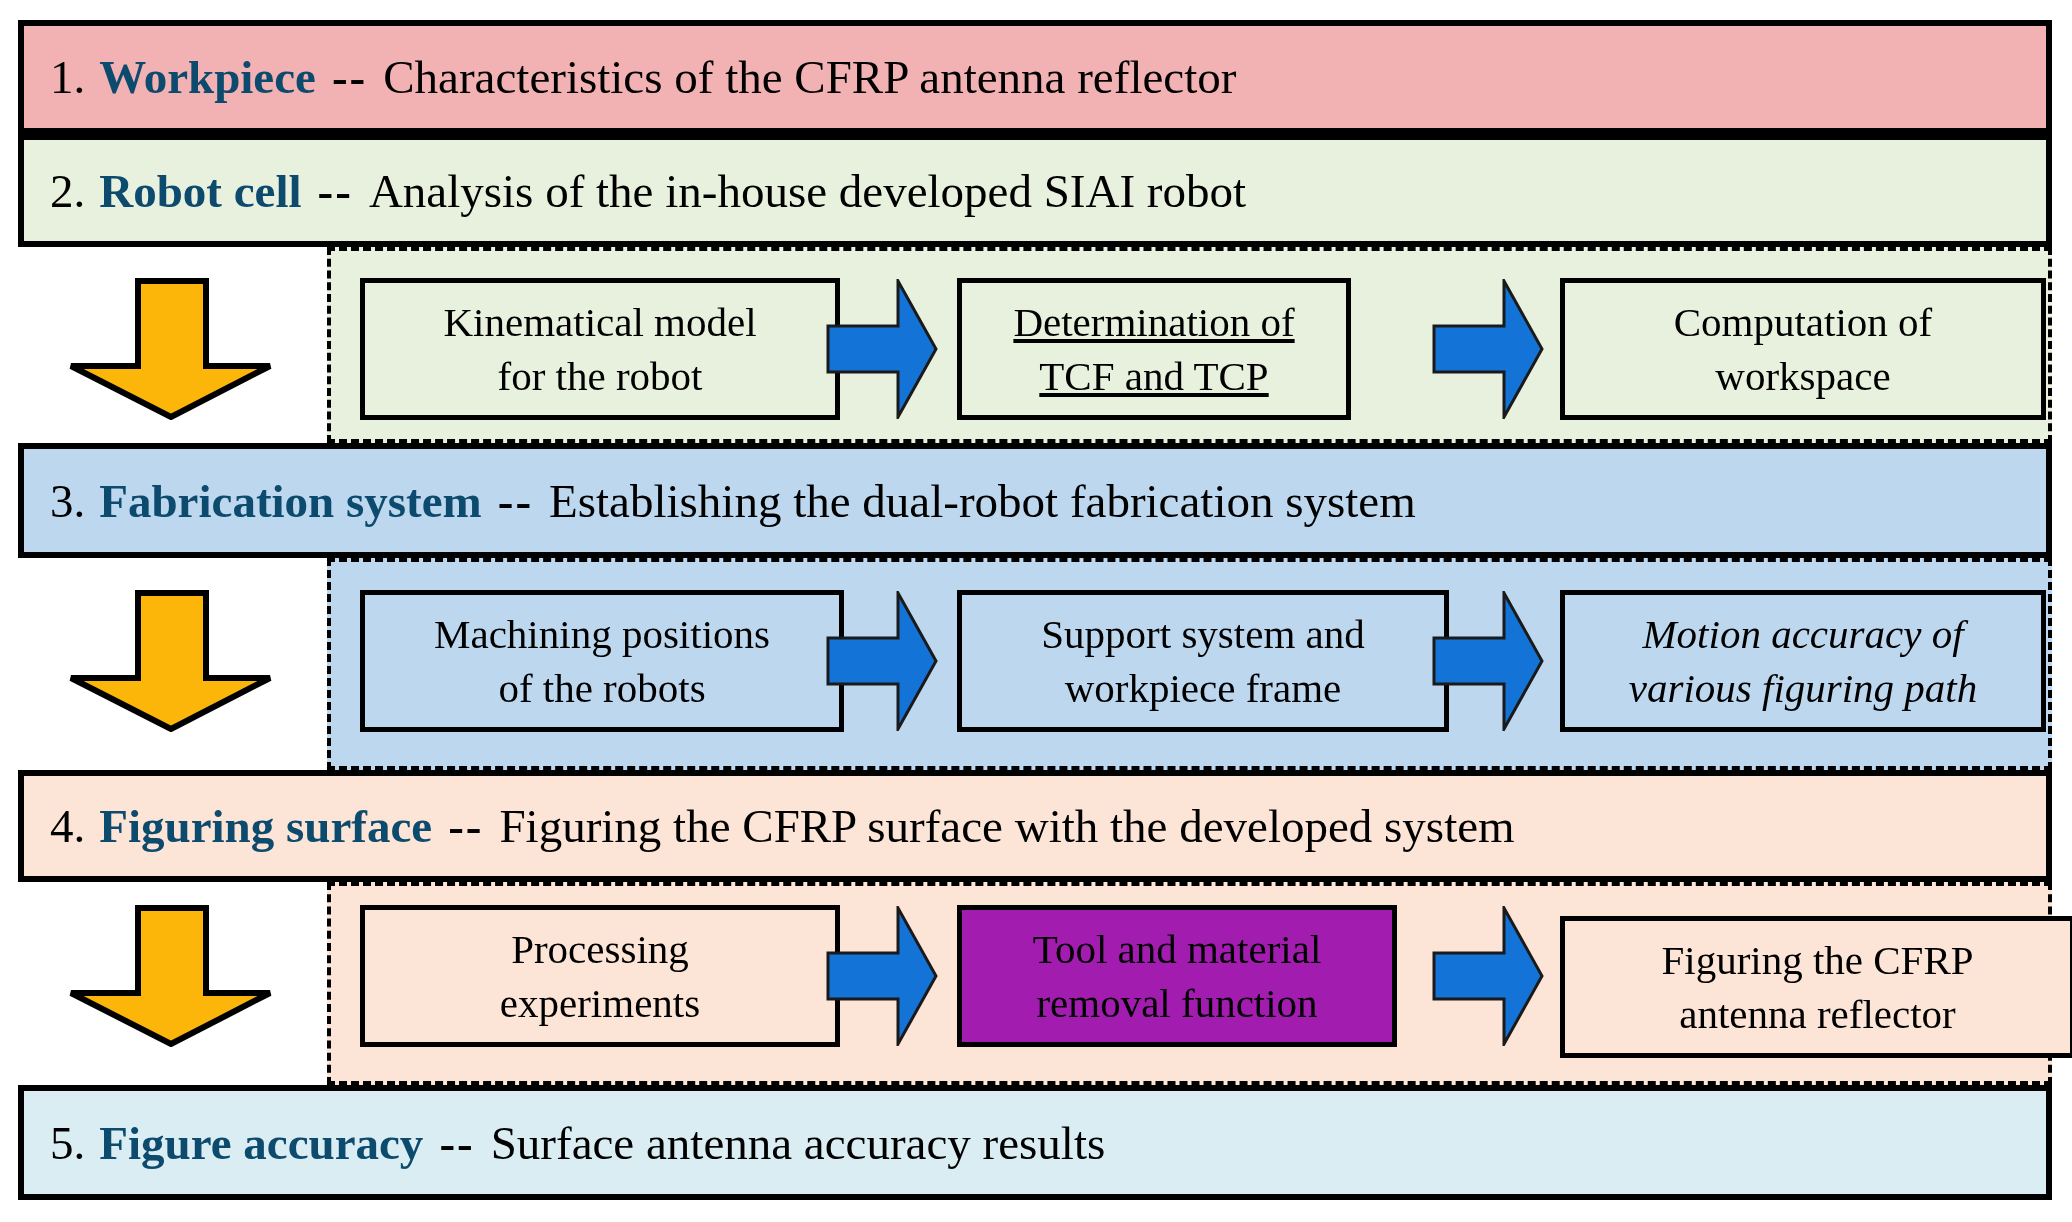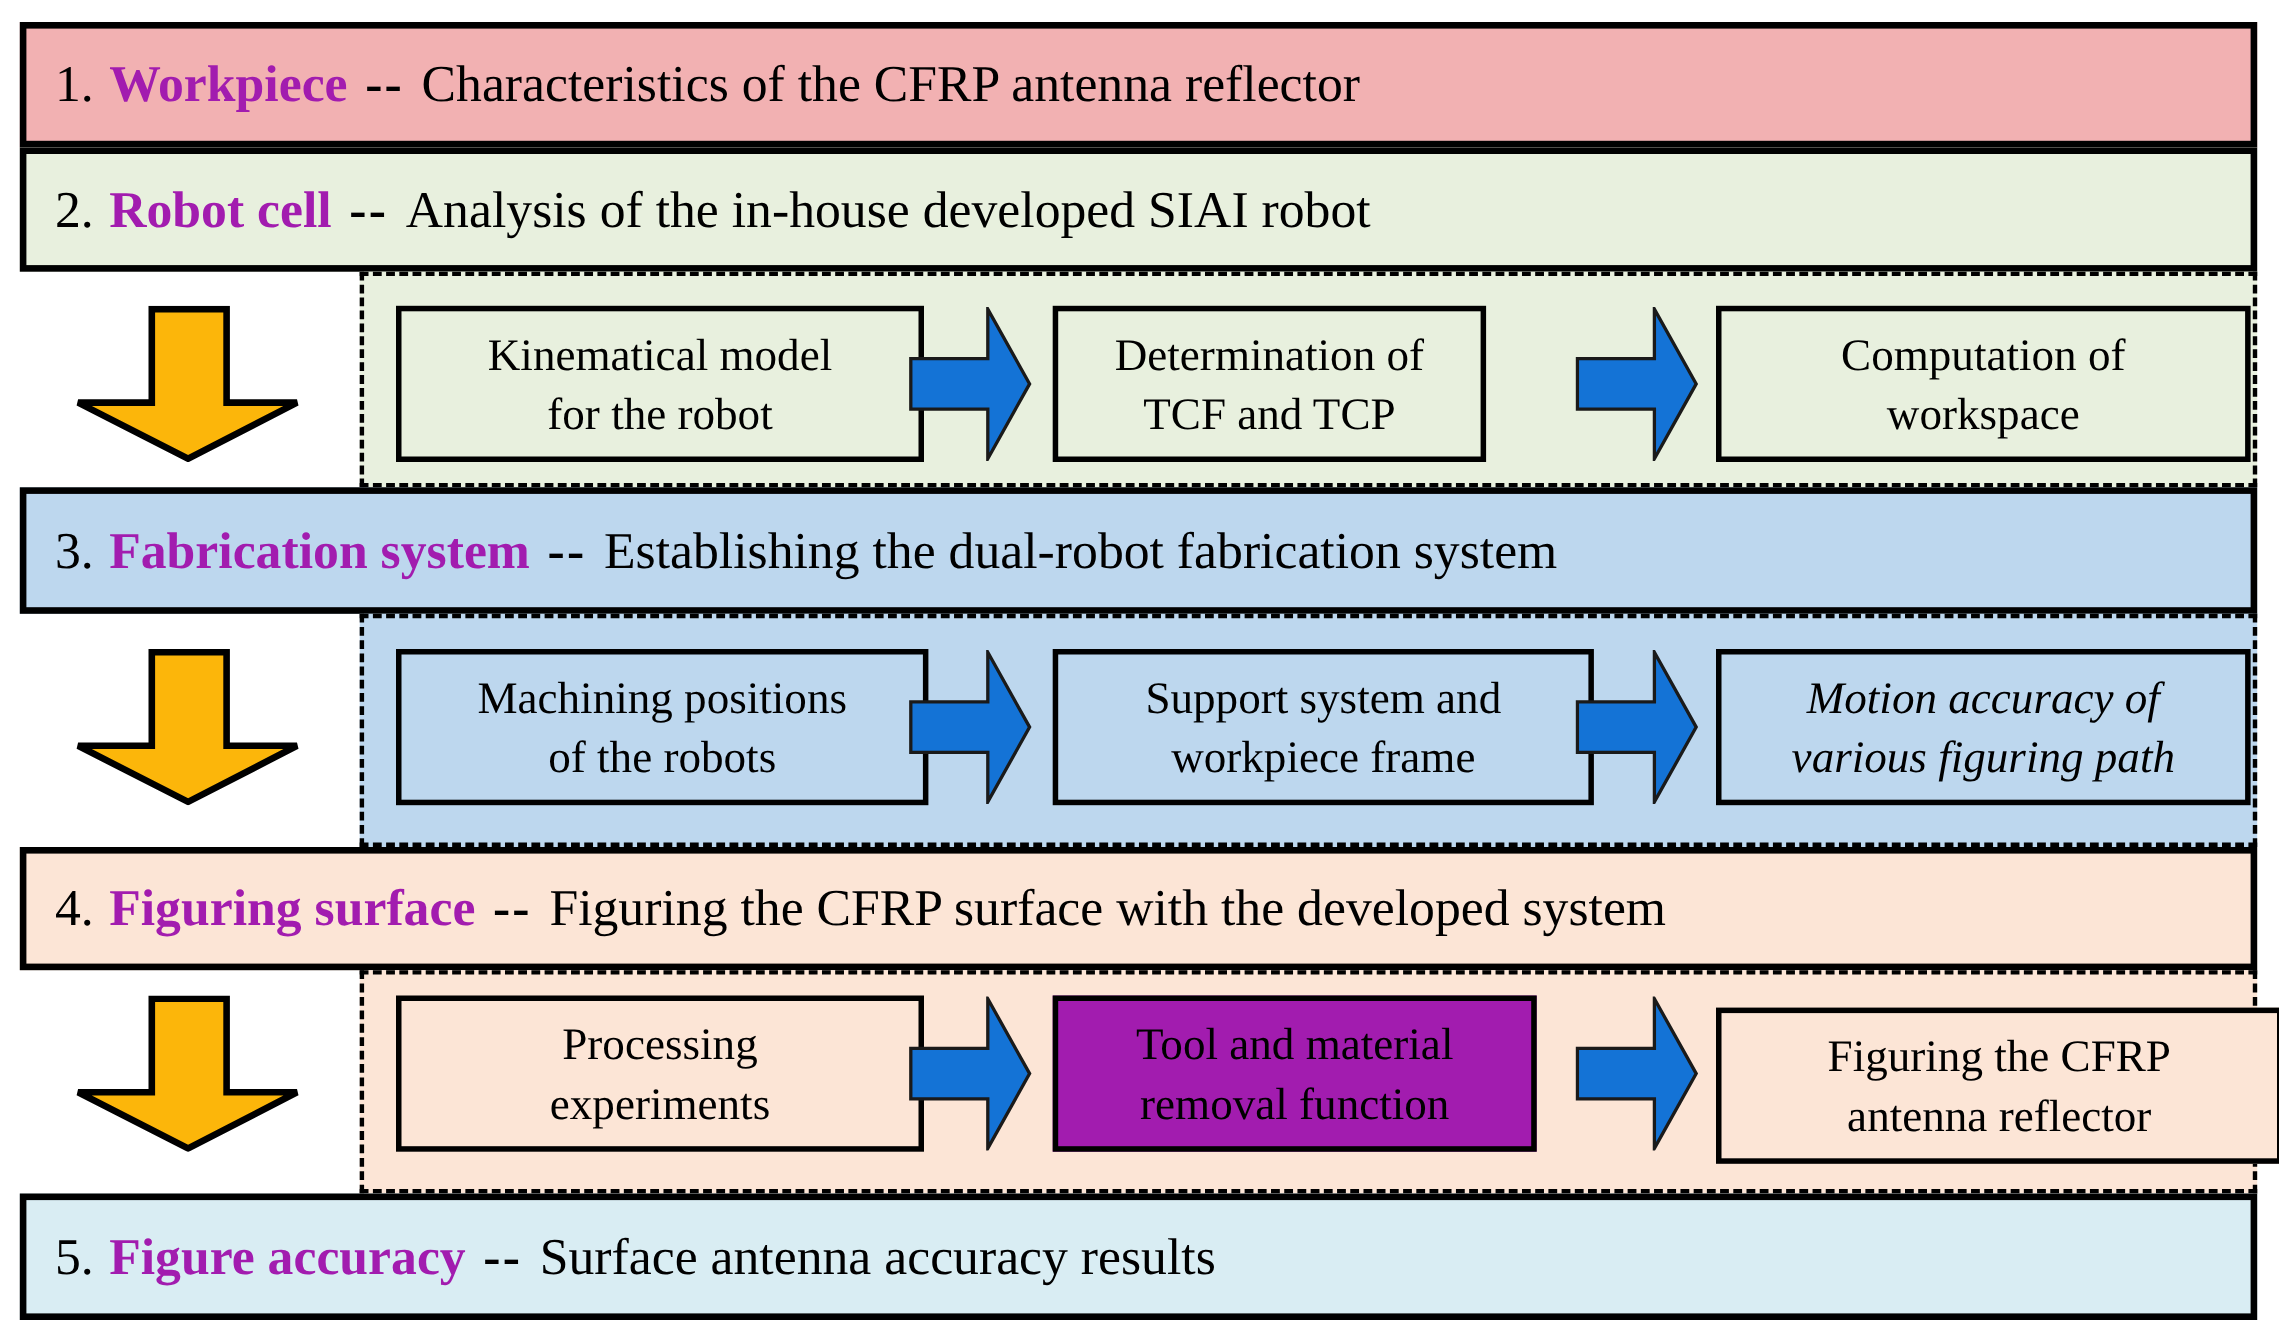--- a/index.html
+++ b/index.html
@@ -15,21 +15,21 @@
     left:18px;width:2034px;
     border:6px solid #000;
     box-sizing:border-box;
     display:flex;align-items:center;
     padding-left:26px;
     font-size:47px;
     color:#000;
     white-space:nowrap;
   }
   .band .num{margin-right:14px;}
-  .band .ttl{font-weight:bold;color:#a21caf;}
+  .band .ttl{font-weight:bold;color:#0c4a6e;}
   .band .sep{font-weight:bold;margin:0 16px;letter-spacing:2px;}
   .panel{
     position:absolute;
     left:327px;width:1725px;
     border:4px dashed #000;
     box-sizing:border-box;
   }
   .stepbox{
     position:absolute;
     height:142px;
@@ -61,21 +61,21 @@
     <span class="ttl">Robot cell</span>
     <span class="sep">--</span>
     <span class="dsc">Analysis of the in-house developed SIAI robot</span>
   </div>
 
   <div class="panel" style="top: 247px; height: 196px; background: rgb(232, 240, 222);"></div>
   <div class="stepbox" style="left: 345px; top: 278px; width: 480px; background: rgb(232, 240, 222);">
     <span>Kinematical model
 for the robot</span>
   </div>
-  <div class="stepbox" style="left: 942px; top: 278px; width: 394px; background: rgb(232, 240, 222);">
+  <div class="stepbox" style="left: 942px; top: 278px; width: 394px; background: rgb(232, 240, 222); text-decoration: underline;">
     <span>Determination of
 TCF and TCP</span>
   </div>
   <div class="stepbox" style="left: 1545px; top: 278px; width: 486px; background: rgb(232, 240, 222);">
     <span>Computation of
 workspace</span>
   </div>
   <svg class="arr" style="left:826px;top:279px;" width="114" height="140" viewBox="0 0 114 140">
     <polygon points="2,47 72,47 72,2 110,70 72,138 72,93 2,93" stroke="#1a1a1a" stroke-width="3" fill="#1473d6"></polygon>
   </svg>

